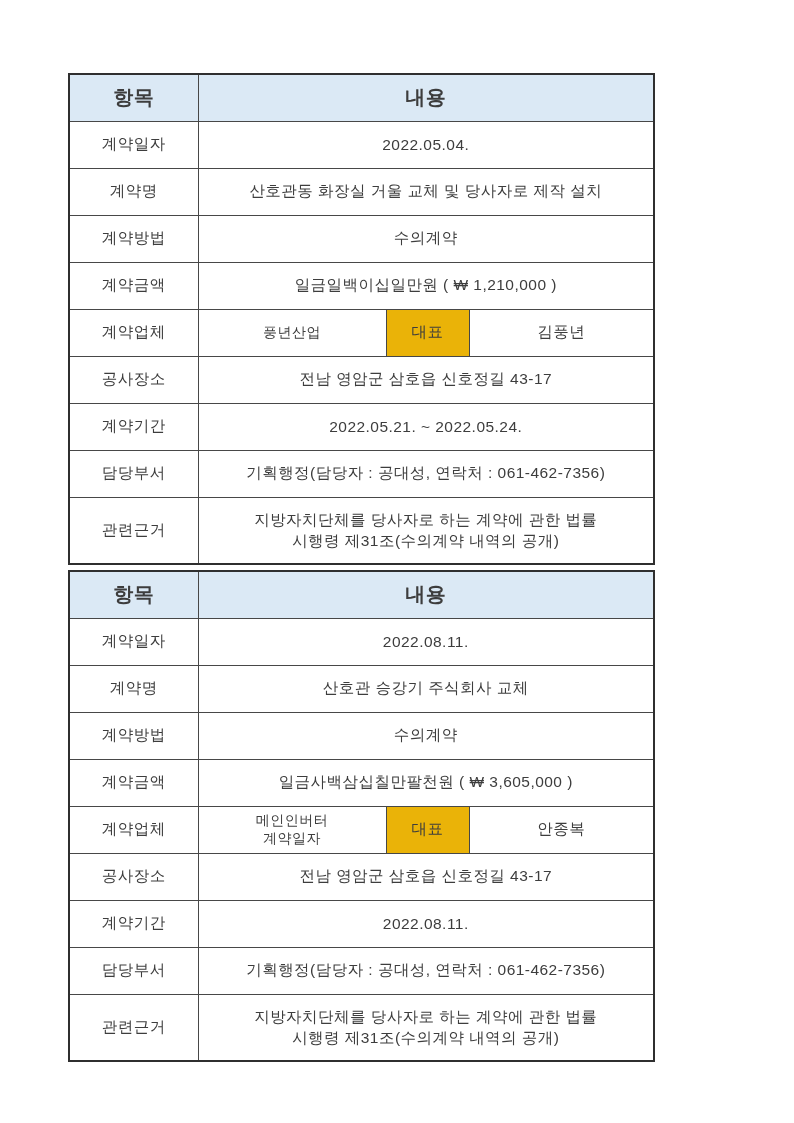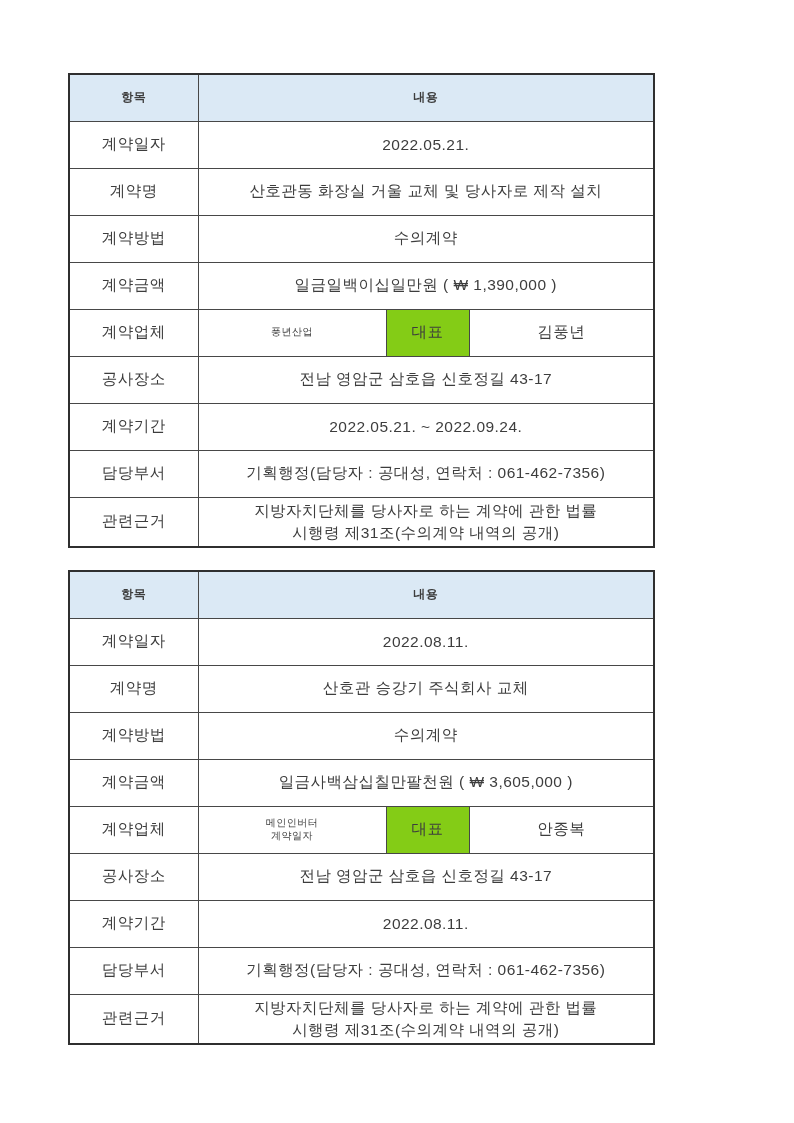--- a/index.html
+++ b/index.html
@@ -27,32 +27,32 @@
   }
   #contract-table-1 { top: 73px; }
   #contract-table-2 { top: 570px; }
   .doc-table th, .doc-table td {
     border: 1.5px solid #474747;
     padding: 2px 6px;
     vertical-align: middle;
     overflow: hidden;
   }
   .doc-table tr { height: 47px; }
-  .doc-table tr.multiline-row { height: 50px; }
+  .doc-table tr.multiline-row { height: 67px; }
   .doc-table th.hdr {
     background: #dbe9f5;
     font-weight: 700;
-    font-size: 12px;
+    font-size: 20px;
   }
   .doc-table td.ceo-title {
-    background: #84cc16;
+    background: #eab308;
   }
   .doc-table td.company-cell {
     line-height: 1.25;
-    font-size: 10px;
+    font-size: 14px;
   }
   .doc-table td.multiline-cell {
     line-height: 1.4;
   }
 </style>
 </head>
 <body>
 
 <div>
 
@@ -63,50 +63,50 @@
         <col style="width:83px">
         <col style="width:185px">
     </colgroup>
     <tbody>
       <tr>
         <th class="hdr">항목</th>
         <th class="hdr" colspan="3">내용</th>
       </tr>
       <tr>
         <td>계약일자</td>
-        <td colspan="3">2022.05.21.</td>
+        <td colspan="3">2022.05.04.</td>
       </tr>
       <tr>
         <td>계약명</td>
         <td colspan="3">산호관동 화장실 거울 교체 및 당사자로 제작 설치</td>
       </tr>
       <tr>
         <td>계약방법</td>
         <td colspan="3">수의계약</td>
       </tr>
       <tr>
         <td>계약금액</td>
-        <td colspan="3">일금일백이십일만원 ( ₩ 1,390,000 )</td>
+        <td colspan="3">일금일백이십일만원 ( ₩ 1,210,000 )</td>
       </tr>
       <tr>
         <td>계약업체</td>
         <td class="company-cell">
           <div>풍년산업</div>
           <div></div>
         </td>
         <td class="ceo-title">대표</td>
         <td>김풍년</td>
       </tr>
       <tr>
         <td>공사장소</td>
         <td colspan="3">전남 영암군 삼호읍 신호정길 43-17</td>
       </tr>
       <tr>
         <td>계약기간</td>
-        <td colspan="3">2022.05.21. ~ 2022.09.24.</td>
+        <td colspan="3">2022.05.21. ~ 2022.05.24.</td>
       </tr>
       <tr>
         <td>담당부서</td>
         <td colspan="3">기획행정(담당자 : 공대성, 연락처 : 061-462-7356)</td>
       </tr>
       <tr class="multiline-row">
         <td>관련근거</td>
         <td colspan="3" class="multiline-cell">
           <div>지방자치단체를 당사자로 하는 계약에 관한 법률</div>
           <div>시행령 제31조(수의계약 내역의 공개)</div>

